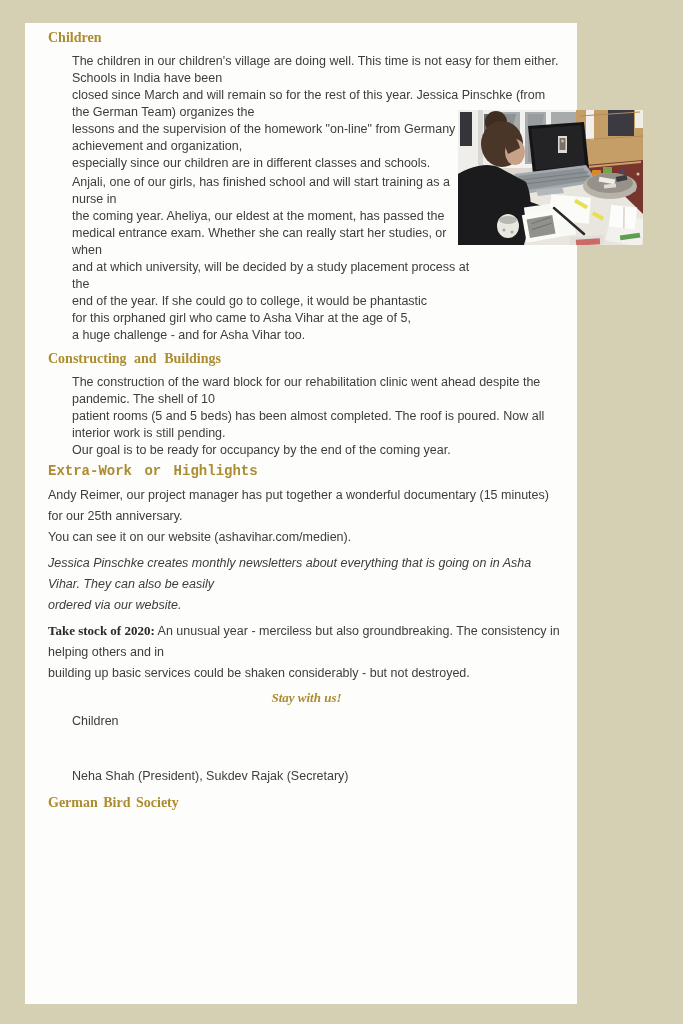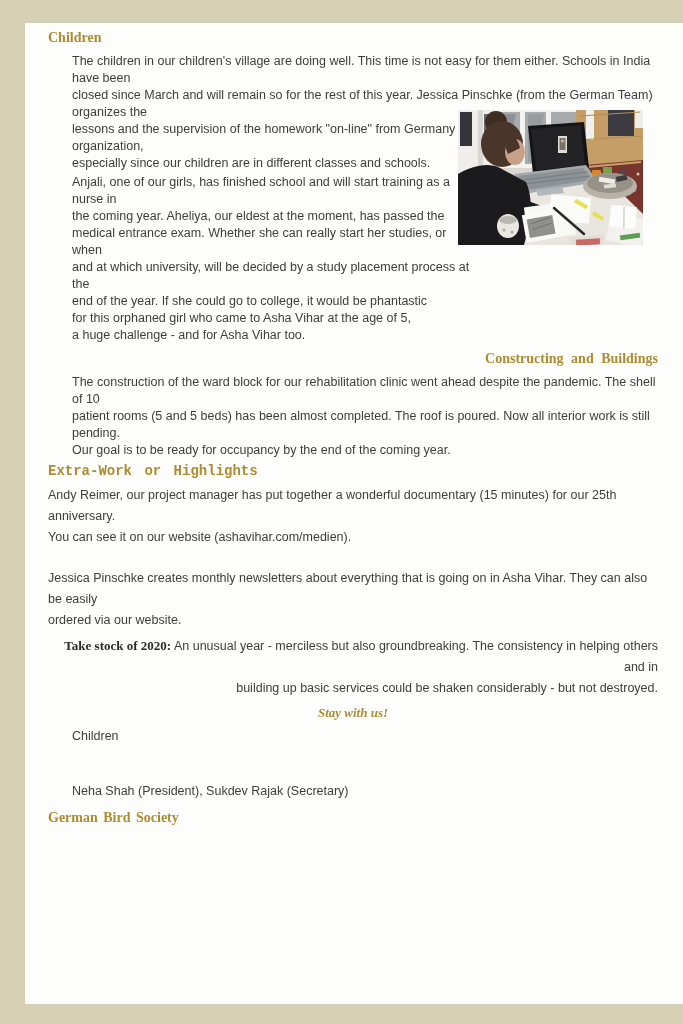--- a/index.html
+++ b/index.html
@@ -6,24 +6,24 @@
   body {
     width: 683px; height: 1024px;
     background: #d5cfb3;
     position: relative;
     overflow: hidden;
     font-family: "Liberation Sans", sans-serif;
   }
   .page {
     position: absolute;
     left: 25px; top: 23px;
-    width: 659px; height: 981px;
+    width: 552px; height: 981px;
     background: #fdfdfc;
     box-sizing: border-box;
-    padding: 7px 26px 0 23px;
+    padding: 7px 12px 0 23px;
   }
   .heading {
     font-family: "Liberation Serif", serif;
     font-weight: bold;
     font-size: 14px;
     line-height: 16px;
     color: #ac8c30;
     word-spacing: 4px;
     margin: 0;
   }
@@ -37,26 +37,26 @@
   .loose { line-height: 21px; }
   .intro { margin-top: 7px; }
   .beside { margin-top: 2px; width: 405px; }
   .photo {
     position: absolute;
     left: 433px; top: 87px;
     width: 185px; height: 135px;
     overflow: hidden;
     background: #ddd9d2;
   }
-  .h2-construct { margin-top: 7px; text-align: right; }
+  .h2-construct { margin-top: 7px; }
   .p-construct { margin-top: 7px; }
   .h2-extra { margin-top: 4px; font-family: Liberation Mono, monospace; }
   .p-doc { margin-top: 6px; }
-  .p-news { margin-top: 20px; }
-  .p-stock { margin-top: 4px; text-align: right; }
+  .p-news { margin-top: 5px; font-style: italic; }
+  .p-stock { margin-top: 4px; }
   .stock-lead {
     font-family: "Liberation Serif", serif;
     font-weight: bold;
     font-size: 13px;
     color: #2a2a2a;
   }
   .stay {
     margin: 5px 0 0 0;
     font-family: "Liberation Serif", serif;
     font-weight: bold;

